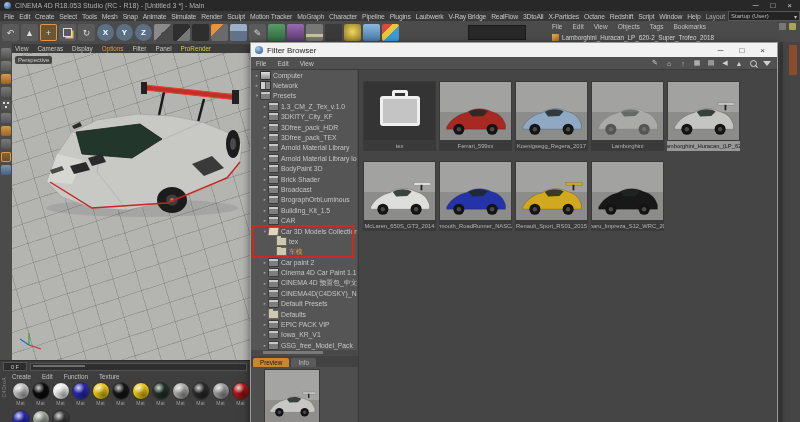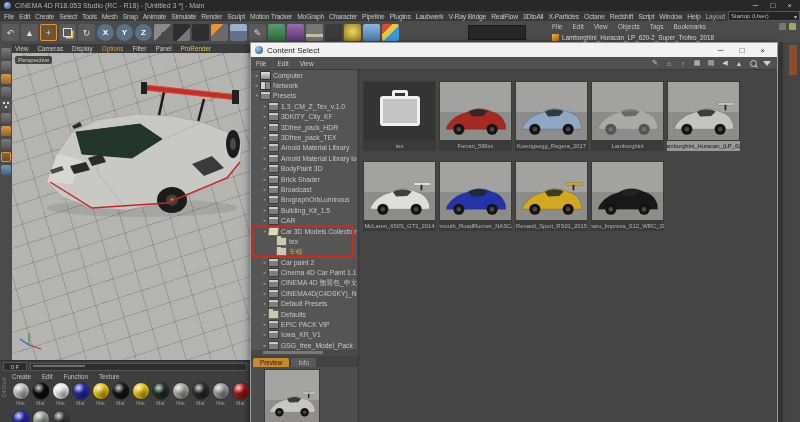--- a/index.html
+++ b/index.html
@@ -383,21 +383,21 @@
   </div>
 
   <div class="rightstrip">
     <span class="rline"></span>
     <span class="rust"></span>
   </div>
 
   <div class="cb">
     <div class="cb-title">
       <span class="cb-ico"></span>
-      <span>Content Select</span>
+      <span>Filter Browser</span>
       <span class="cb-btns">
         <span>─</span>
         <span>□</span>
         <span>×</span>
       </span>
     </div>
     <div class="cb-menu">
       <span style="display:flex;gap:6px">
           <span class="mi" style="margin-right: 5px;">File</span>
           <span class="mi" style="margin-right: 5px;">Edit</span>

